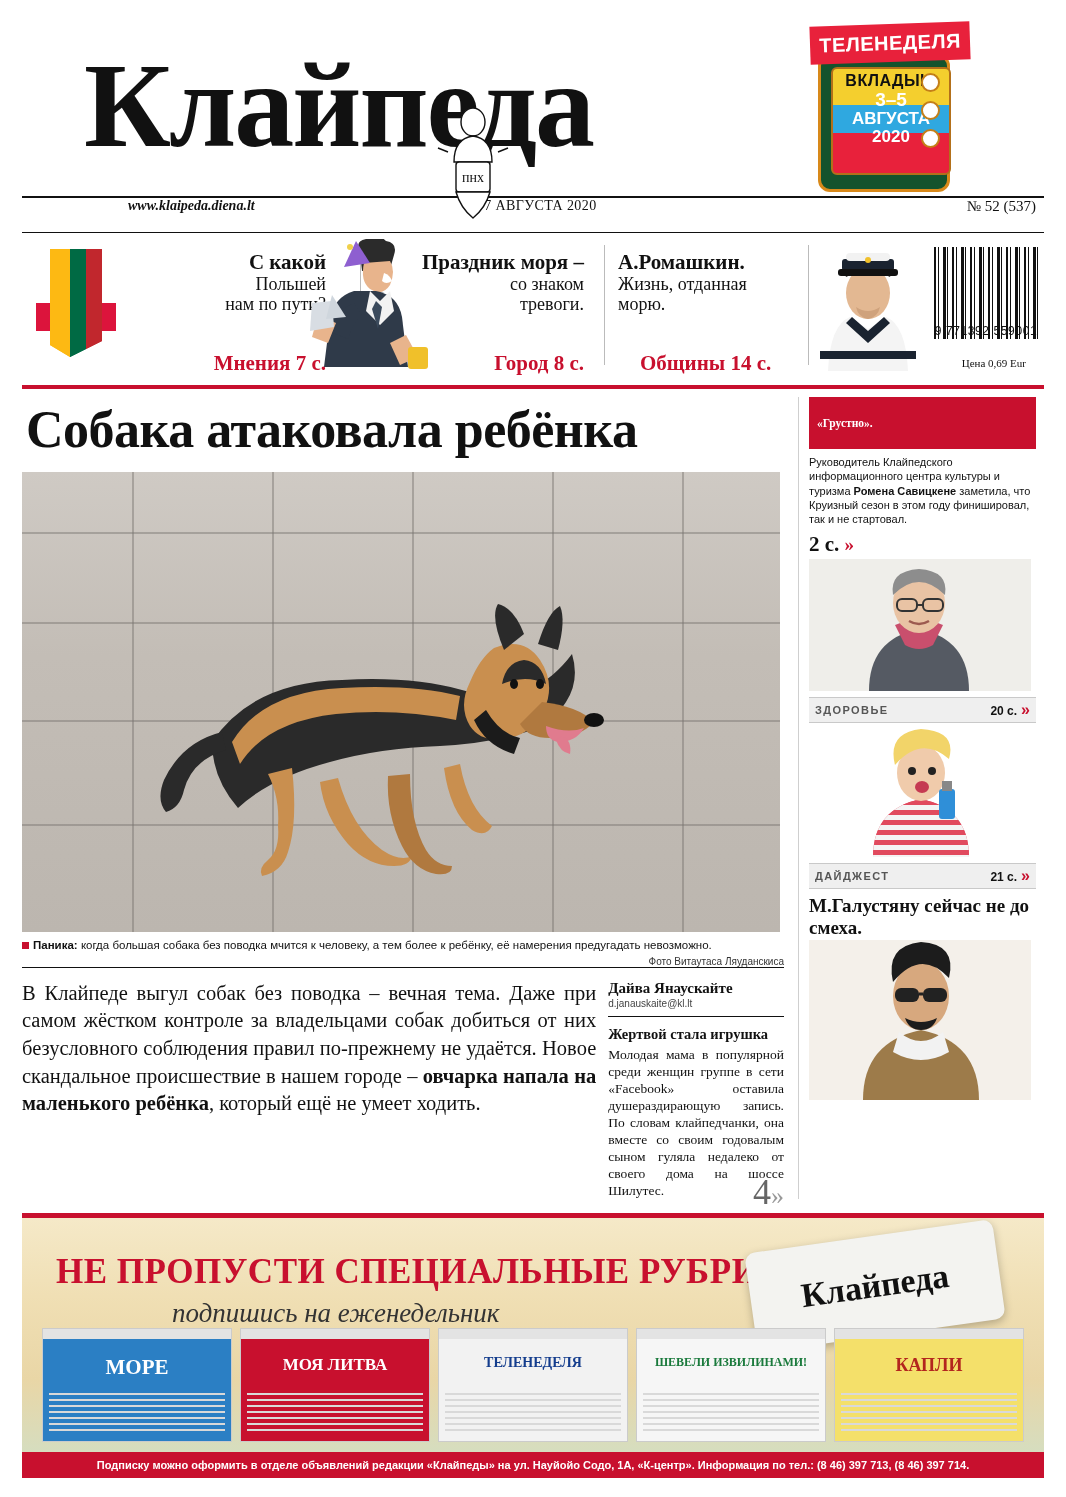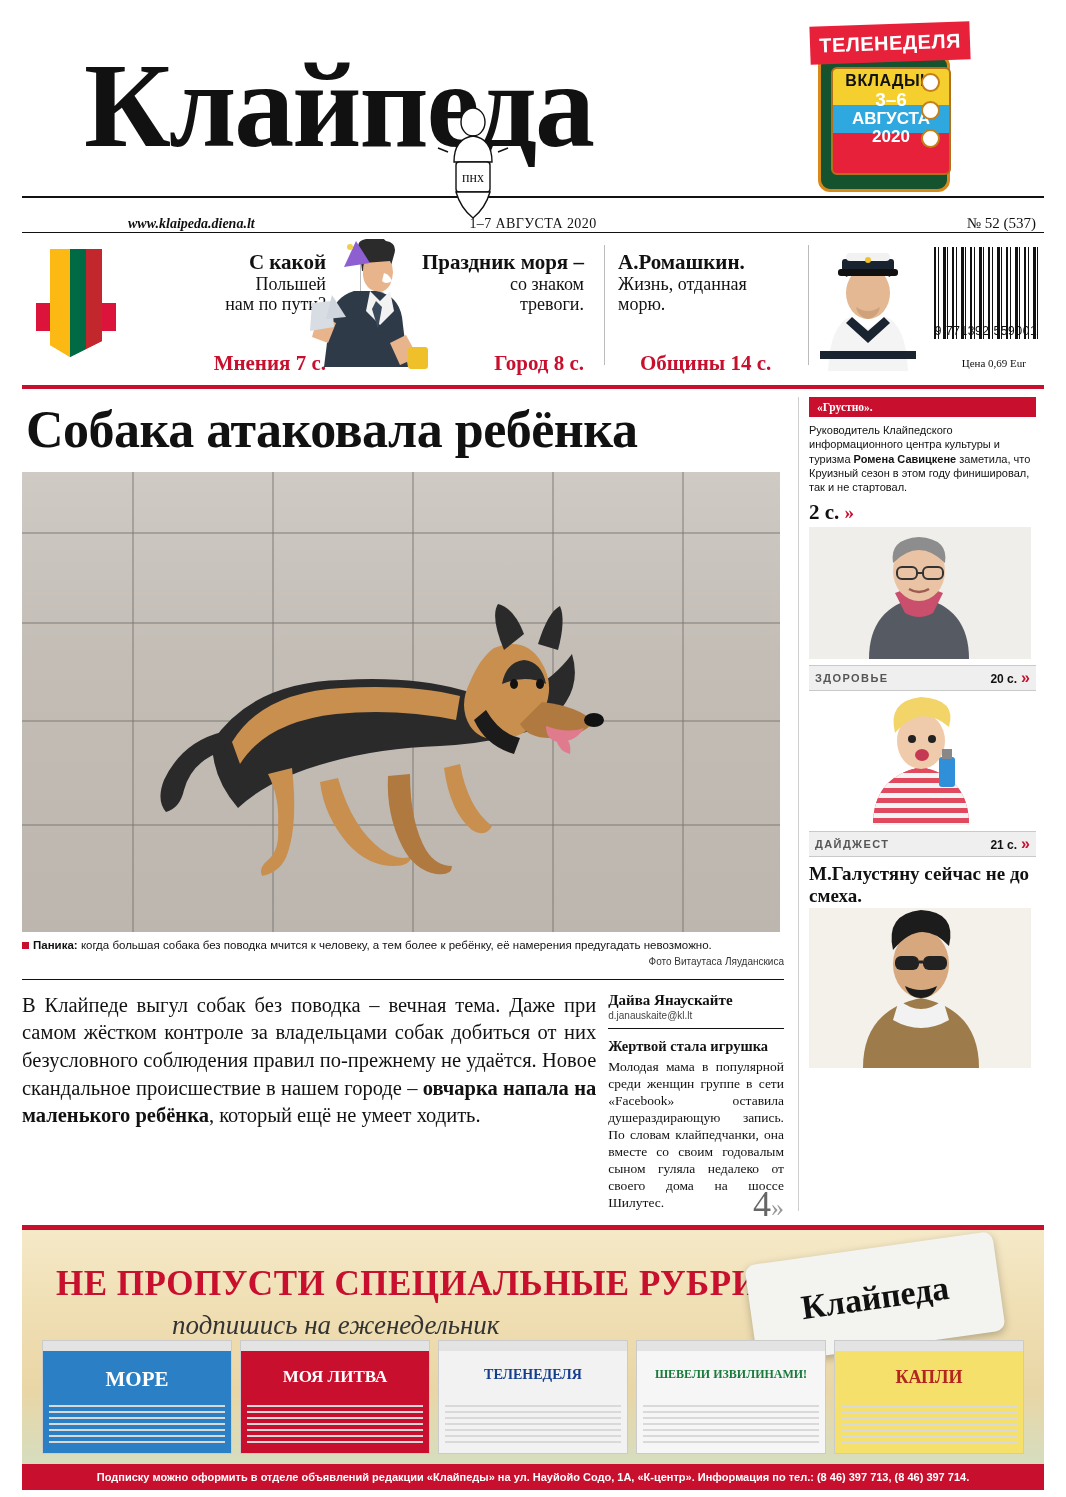--- a/index.html
+++ b/index.html
@@ -116,21 +116,21 @@
     margin-bottom: 9px;
   }
 
   
   .inforow {
     position: relative;
     height: 34px;
     border-top: 2px solid #111;
     border-bottom: 1px solid #111;
     display: flex;
-    align-items: flex-end;
+    align-items: flex-start;
   }
   .site-url {
     font-family: "Liberation Serif", serif;
     font-style: italic;
     font-weight: bold;
     font-size: 14px;
     margin-left: 106px;
   }
   .issue-date {
     position: absolute;
@@ -290,21 +290,21 @@
     background: #c8102e;
     margin-right: 4px;
   }
   .caption b { font-weight: bold; }
   .photo-credit {
     margin-top: 3px;
     text-align: right;
     font-size: 10px;
     color: #333;
     border-bottom: 1px solid #111;
-    padding-bottom: 12px;
+    padding-bottom: 0;
   }
 
   .article-row {
     display: flex;
     margin-top: 12px;
   }
   .article-main {
     width: 575px;
     font-family: "Liberation Serif", serif;
     font-size: 20.5px;
@@ -351,21 +351,21 @@
     color: #666;
   }
   .jump .arr { color:#999; font-size: 26px; }
 
   
   .rc-kicker {
     background: #c8102e;
     color: #fff;
     font-size: 11.5px;
     font-weight: bold;
-    padding: 4px 8px;
+    padding: 20px 8px;
     font-family: "Liberation Serif", serif;
   }
   .rc-text {
     font-size: 11px;
     line-height: 1.3;
     margin-top: 6px;
     font-family: "Liberation Sans", sans-serif;
   }
   .rc-text b { font-weight: bold; }
   .rc-page {
@@ -541,21 +541,21 @@
       <text x="43" y="74" font-size="14" font-family="Liberation Serif, serif" text-anchor="middle" fill="#111">пнх</text>
       <path d="M26 84 C30 98 38 106 43 110 C48 106 56 98 60 84 Z" fill="#fff" stroke="#111" stroke-width="1.4"></path>
       <path d="M18 44 L8 40 M68 44 L78 40" stroke="#111" stroke-width="1.4"></path>
     </svg>
 
     <div class="tv-badge">
       <div class="tv-banner">ТЕЛЕНЕДЕЛЯ</div>
       <div class="tv-set">
         <div class="tv-screen">
           <div class="l1">ВКЛАДЫШ</div>
-          <div class="l2">3–6</div>
+          <div class="l2">3–5</div>
           <div class="l3">АВГУСТА</div>
           <div class="l4">2020</div>
         </div>
         <div class="tv-knobs">
           <div class="tv-knob"></div>
           <div class="tv-knob"></div>
           <div class="tv-knob"></div>
         </div>
       </div>
     </div>

